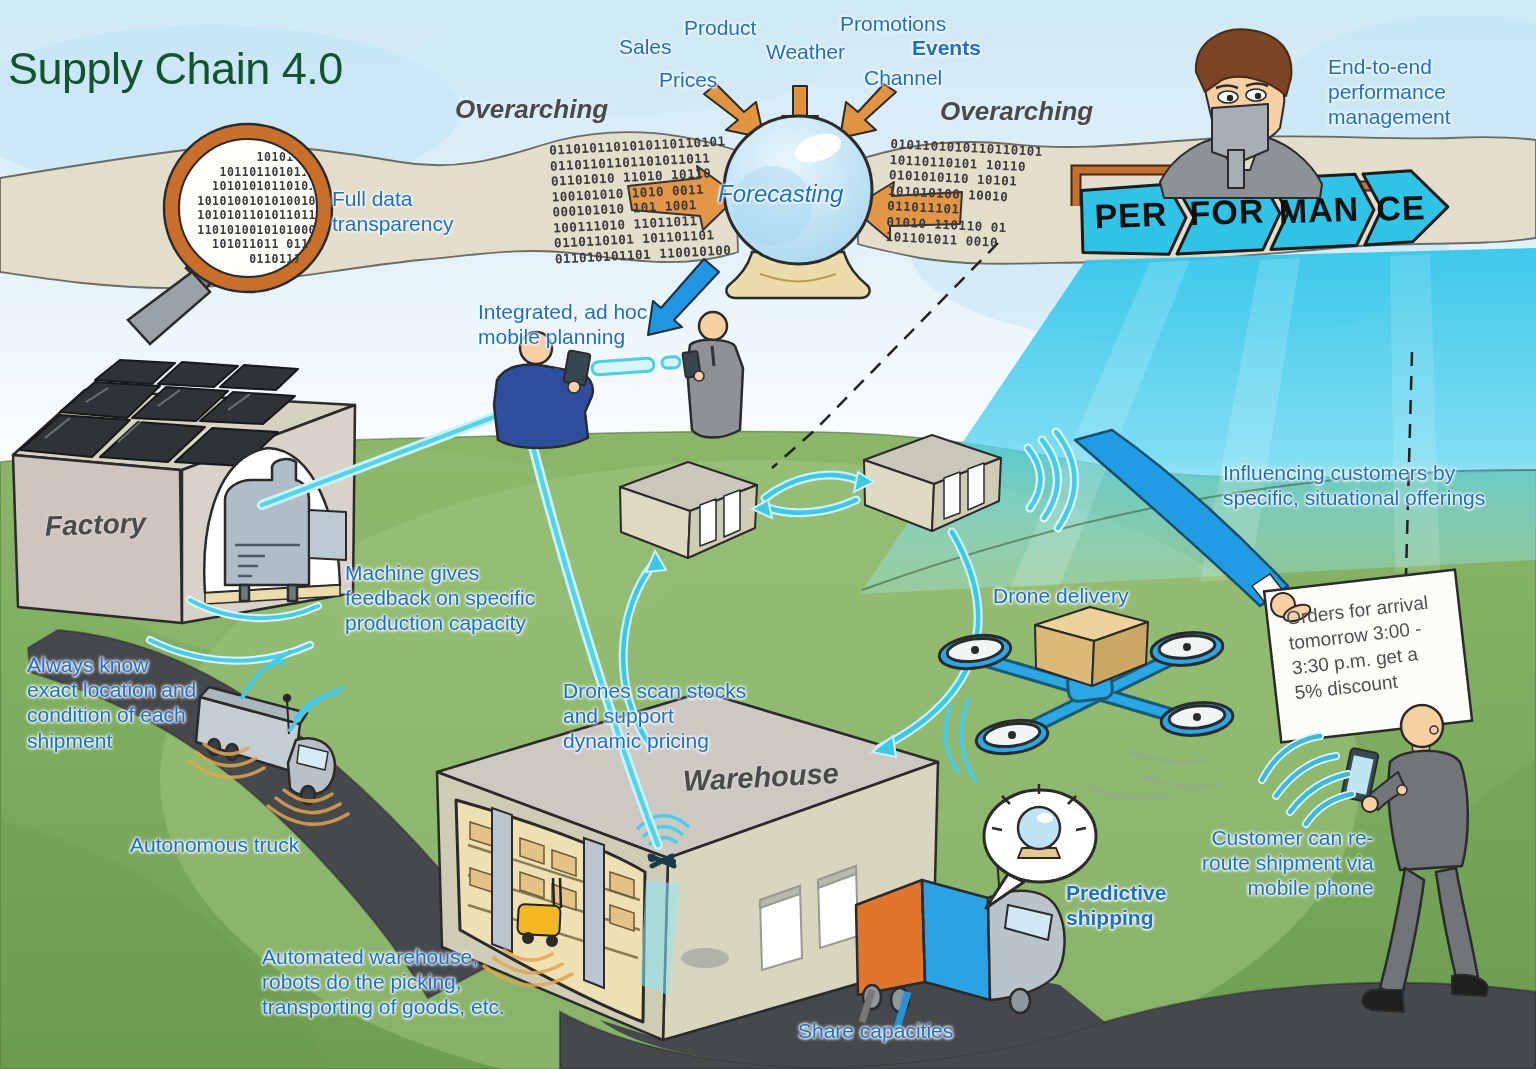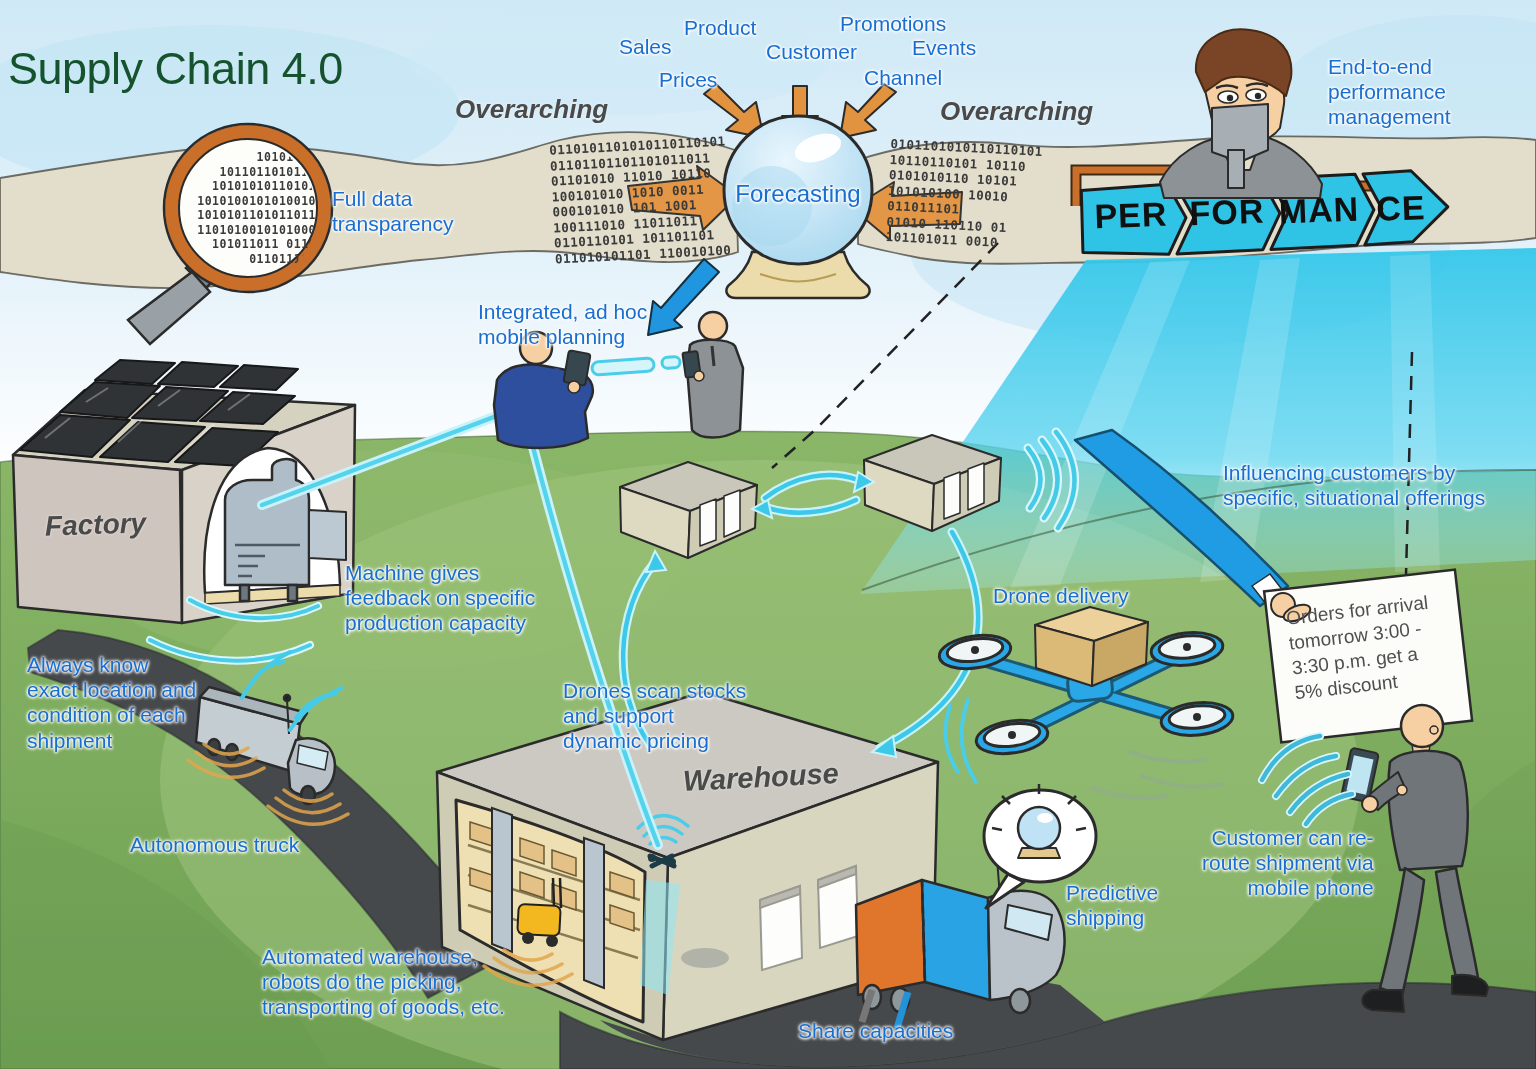--- a/index.html
+++ b/index.html
@@ -10,21 +10,21 @@
   .blue{color:#1a6ed0;font-size:21px;
         text-shadow:0 0 3px #fff,0 0 3px #fff,0 0 4px #fff,0 1px 3px rgba(255,255,255,.9);}
   .graylbl{color:#4a4a4a;font-style:italic;font-weight:bold;
         text-shadow:0 0 3px rgba(255,255,255,.6);}
   .title{color:#14532d;font-size:45px;letter-spacing:-0.5px;}
   .binary{font-family:"DejaVu Sans Mono",monospace;font-weight:bold;color:#3a3a3a;
           font-size:12.5px;line-height:15.5px;letter-spacing:.5px;white-space:pre-line;}
   .banner-letter{position:absolute;color:#101010;font-weight:bold;font-size:34px;
           text-align:center;transform:rotate(-2deg);letter-spacing:1px;}
   .note-text{color:#4f4f4f;font-size:19px;line-height:1.32;}
-  .center{text-align:center;}
+  .center{font-style:italic;}
 </style>
 </head>
 <body>
 
 <div id="stage">
 
 <svg id="scene" viewBox="0 0 1536 1069">
   <defs>
     <linearGradient id="skyG" x1="0" y1="0" x2="0" y2="1">
       <stop offset="0" stop-color="#cfe9f6"></stop>
@@ -386,22 +386,22 @@
 <div class="lbl title" style="left:8px;top:42px;">Supply Chain 4.0</div>
 
 <div class="lbl blue" style="left:332px;top:186px;">Full data
 transparency</div>
 <div class="lbl graylbl" style="left:455px;top:94px;font-size:26px;">Overarching</div>
 <div class="lbl graylbl" style="left:940px;top:96px;font-size:26px;">Overarching</div>
 
 <div class="lbl blue" style="left:619px;top:34px;">Sales</div>
 <div class="lbl blue" style="left:684px;top:15px;">Product</div>
 <div class="lbl blue" style="left:816px;top:11px;padding-left:24px;">Promotions</div>
-<div class="lbl blue" style="left:766px;top:39px;">Customer</div>
-<div class="lbl blue" style="left:912px;top:35px;">Events</div>
+<div class="lbl blue" style="left:766px;top:39px;">Weather</div>
+<div class="lbl blue" style="left:912px;top:35px;font-weight:bold;">Events</div>
 <div class="lbl blue" style="left:659px;top:67px;">Prices</div>
 <div class="lbl blue" style="left:864px;top:65px;">Channel</div>
 
 <div class="lbl blue center" style="left:718px;top:180px;width:160px;font-size:24px;">Forecasting</div>
 
 <div class="lbl blue" style="left:1328px;top:54px;">End-to-end
 performance
 management</div>
 
 <div class="banner-letter" style="left:1088px;top:196px;width:86px;">PER</div>
@@ -452,21 +452,21 @@
 specific, situational offerings</div>
 
 <div class="lbl blue" style="left:563px;top:678px;">Drones scan stocks
 and support
 dynamic pricing</div>
 <div class="lbl graylbl" style="left:683px;top:760px;font-size:29px;transform:rotate(-3deg);">Warehouse</div>
 
 <div class="lbl blue" style="left:262px;top:944px;">Automated warehouse,
 robots do the picking,
 transporting of goods, etc.</div>
-<div class="lbl blue" style="left:1066px;top:880px;">Predictive
+<div class="lbl blue" style="left:1066px;top:880px;font-weight:bold;">Predictive
 shipping</div>
 <div class="lbl blue" style="left:798px;top:1018px;">Share capacities</div>
 <div class="lbl blue" style="left:1202px;top:825px;text-align:right;">Customer can re-
 route shipment via
 mobile phone</div>
 
 <div class="lbl note-text" style="left:1290px;top:596px;width:170px;transform:rotate(-6.5deg);">Orders for arrival
 tomorrow 3:00 -
 3:30 p.m. get a
 5% discount</div>

